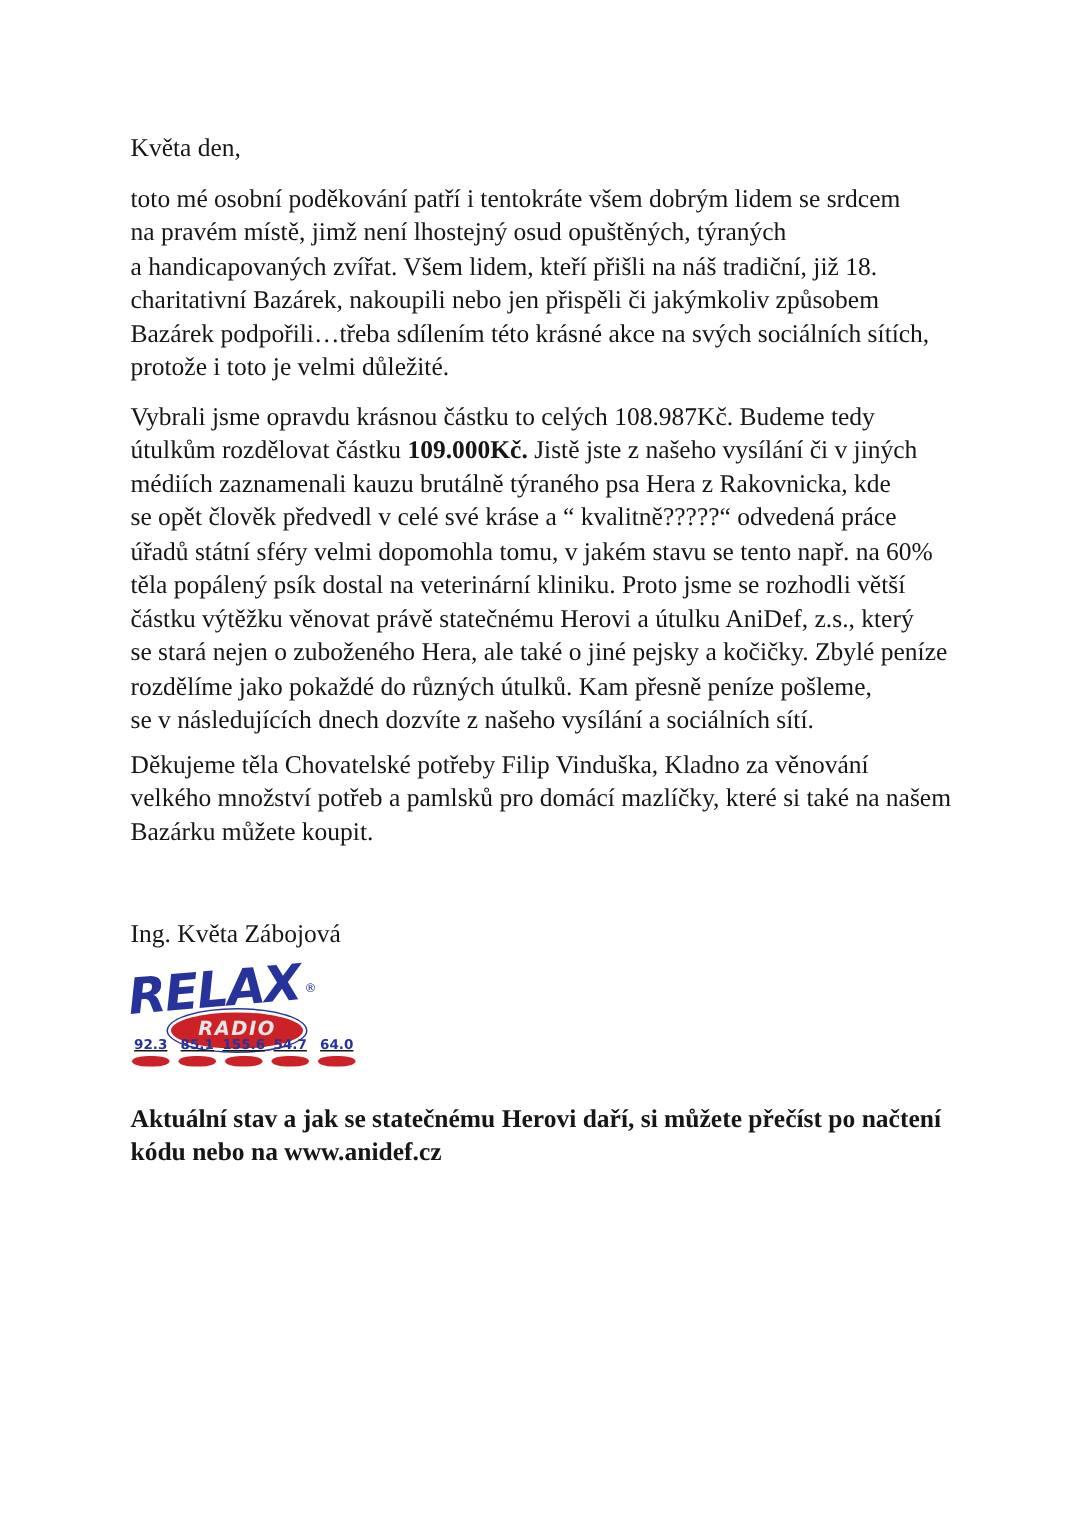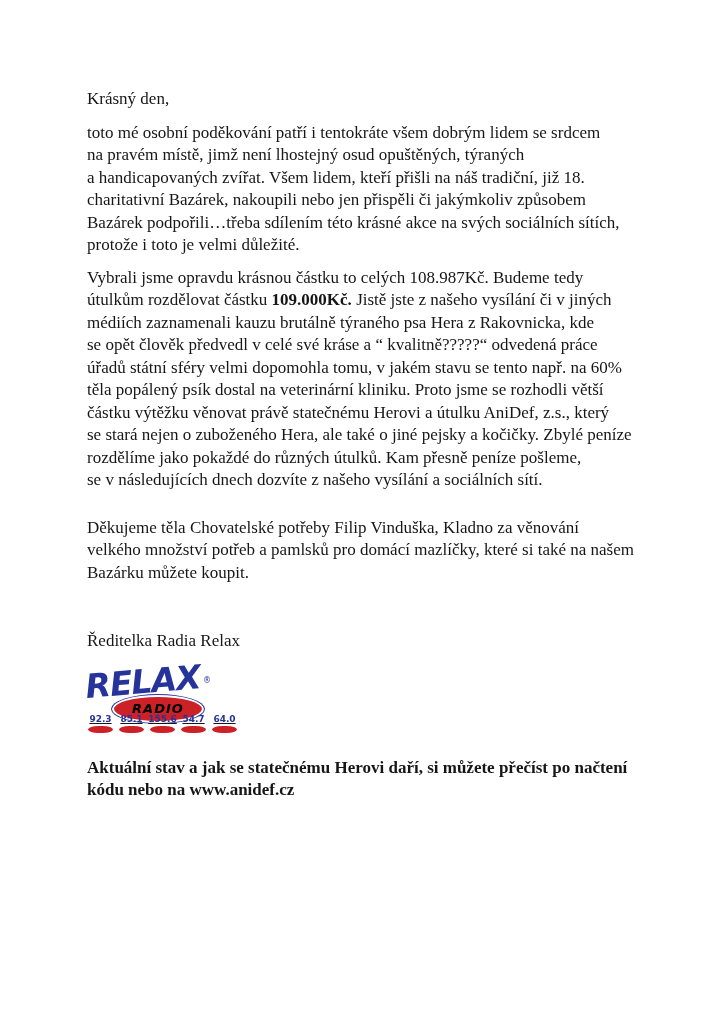--- a/index.html
+++ b/index.html
@@ -20,21 +20,21 @@
     color: #161616;
     overflow: hidden;
   }
   .para {
     margin: 0;
     white-space: pre-line;
     width: 600px;
   }
   .greeting   { margin-bottom: 11px; }
   .p-intro    { margin-bottom: 10px; }
-  .p-amount   { margin-bottom: 25px; }
+  .p-amount   { margin-bottom: 7px; }
   .p-thanks   { margin-bottom: 15px; }
   .p-company  { margin-bottom: 46px; }
   .sig-name   { margin-bottom: 13px; }
   .sig-title  { margin-bottom: 17px; }
   b.inline-bold { font-weight: bold; }
 
   
   .logo {
     position: relative;
     width: 160px;
@@ -80,21 +80,21 @@
     display: flex;
     align-items: center;
     justify-content: center;
   }
   .radio-text {
     font-family: "DejaVu Sans", sans-serif;
     font-weight: bold;
     font-style: italic;
     font-size: 13px;
     letter-spacing: 1px;
-    color: #000000;
+    color: #e5e5e5;
     line-height: 13px;
   }
   .freq-row {
     position: absolute;
     left: 0;
     top: 44px;
     display: flex;
     gap: 4px;
     text-decoration: underline;
   }
@@ -124,21 +124,21 @@
     font-weight: bold;
     white-space: pre-line;
     width: 600px;
   }
 </style>
 </head>
 <body>
 
 <div class="page">
 
-  <p class="para greeting">Krásný den,</p>
+  <p class="para greeting">Květa den,</p>
 
   <p class="para p-intro">toto mé osobní poděkování patří i tentokráte všem dobrým lidem se srdcem
 na pravém místě, jimž není lhostejný osud opuštěných, týraných
 a handicapovaných zvířat. Všem lidem, kteří přišli na náš tradiční, již 18.
 charitativní Bazárek, nakoupili nebo jen přispěli či jakýmkoliv způsobem
 Bazárek podpořili…třeba sdílením této krásné akce na svých sociálních sítích,
 protože i toto je velmi důležité.</p>
 
   <p class="para p-amount"><span>Vybrali jsme opravdu krásnou částku to celých 108.987Kč. Budeme tedy
 útulkům rozdělovat částku </span><b class="inline-bold">109.000Kč.</b><span> Jistě jste z našeho vysílání či v jiných
@@ -149,21 +149,21 @@
 částku výtěžku věnovat právě statečnému Herovi a útulku AniDef, z.s., který
 se stará nejen o zuboženého Hera, ale také o jiné pejsky a kočičky. Zbylé peníze
 rozdělíme jako pokaždé do různých útulků. Kam přesně peníze pošleme,
 se v následujících dnech dozvíte z našeho vysílání a sociálních sítí.</span></p>
 
 
   <p class="para p-company">Děkujeme těla Chovatelské potřeby Filip Vinduška, Kladno za věnování
 velkého množství potřeb a pamlsků pro domácí mazlíčky, které si také na našem
 Bazárku můžete koupit.</p>
 
-  <p class="para sig-title">Ředitelka Radia Relax</p>
+  <p class="para sig-name">Ing. Květa Zábojová</p>
 
   <div class="logo">
     <div class="logo-mark">
       <span class="relax-text">RELAX</span><span class="reg">®</span>
       <div class="radio-oval">
         <span class="radio-text">RADIO</span>
       </div>
     </div>
     <div class="freq-row">
       <div class="freq">

